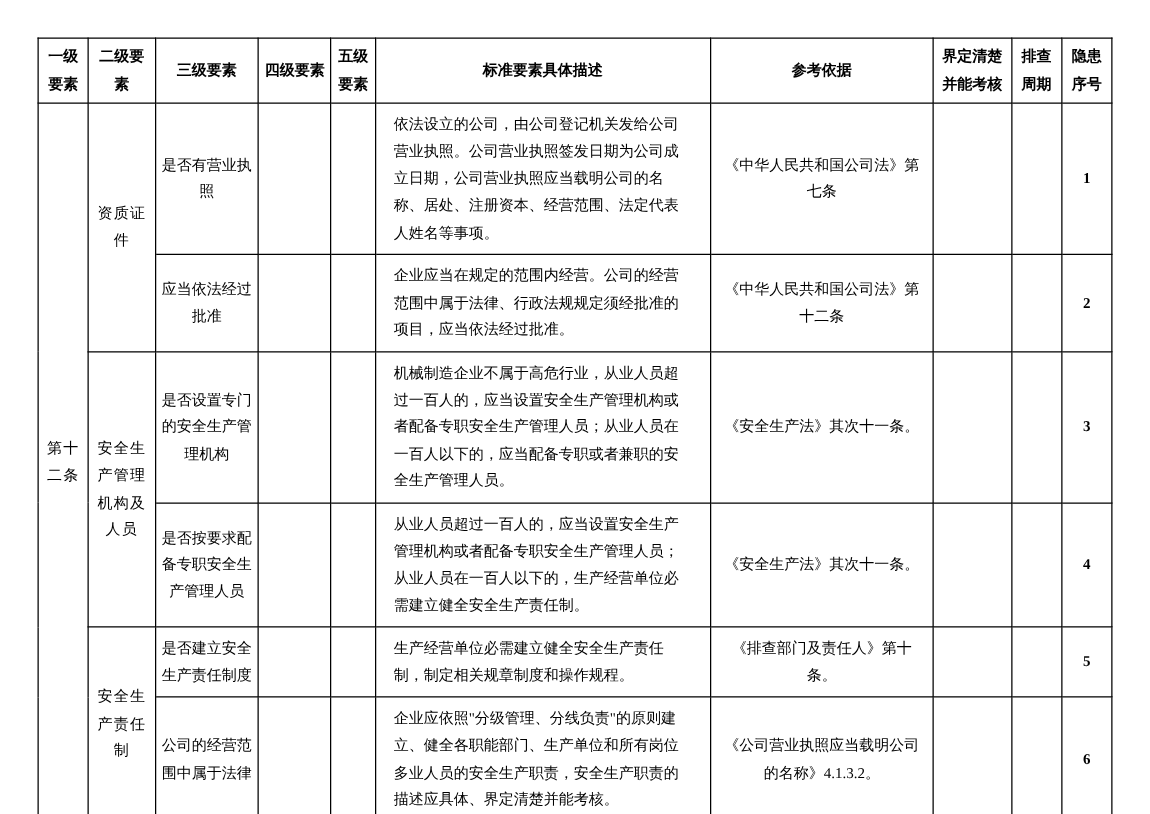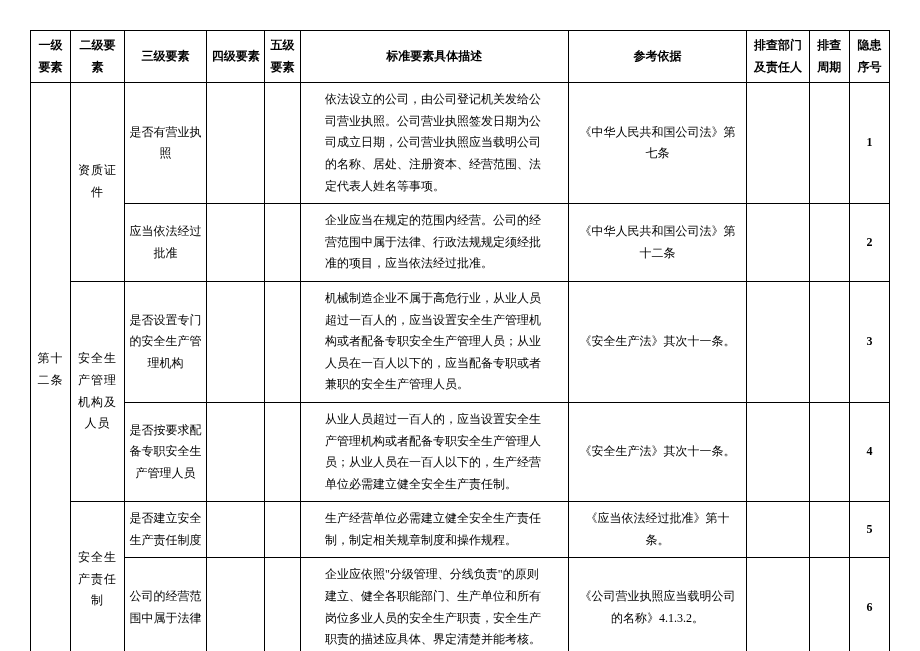--- a/index.html
+++ b/index.html
@@ -18,21 +18,21 @@
     }
     th, td {
       border: 1px solid #000;
       padding: 4px 3px;
       vertical-align: middle;
       text-align: center;
       line-height: 1.8;
     }
     .desc-col {
       text-align: left;
-      padding: 6px 24px;
+      padding: 6px 14px;
     }
     .ref-col {
       text-align: center;
       padding: 6px 6px;
     }
     .col-l1 { width: 36px; }
     .col-l2 { width: 48px; }
     .col-l3 { width: 74px; }
     .col-l4 { width: 52px; }
     .col-l5 { width: 32px; }
@@ -62,21 +62,21 @@
   </colgroup>
   <thead>
     <tr>
       <th>一级要素</th>
       <th>二级要素</th>
       <th>三级要素</th>
       <th>四级要素</th>
       <th>五级要素</th>
       <th>标准要素具体描述</th>
       <th>参考依据</th>
-      <th>排查部门及责任人</th>
+      <th>界定清楚并能考核</th>
       <th>排查周期</th>
       <th>隐患序号</th>
     </tr>
   </thead>
   <tbody>
 
     <tr>
       <td rowspan="6" class="vert">第十二条</td>
       <td rowspan="2" class="vert">资质证件</td>
       <td>是否有营业执照</td>
@@ -122,21 +122,21 @@
       <td></td>
       <td class="seq">4</td>
     </tr>
 
     <tr>
       <td rowspan="2" class="vert">安全生产责任制</td>
       <td>是否建立安全生产责任制度</td>
       <td></td>
       <td></td>
       <td class="desc-col">生产经营单位必需建立健全安全生产责任制，制定相关规章制度和操作规程。</td>
-      <td class="ref-col">《应当依法经过批准》第十条。</td>
+      <td class="ref-col">《排查部门及责任人》第十条。</td>
       <td></td>
       <td></td>
       <td class="seq">5</td>
     </tr>
 
     <tr>
       <td>公司的经营范围中属于法律</td>
       <td></td>
       <td></td>
       <td class="desc-col">企业应依照"分级管理、分线负责"的原则建立、健全各职能部门、生产单位和所有岗位多业人员的安全生产职责，安全生产职责的描述应具体、界定清楚并能考核。</td>

